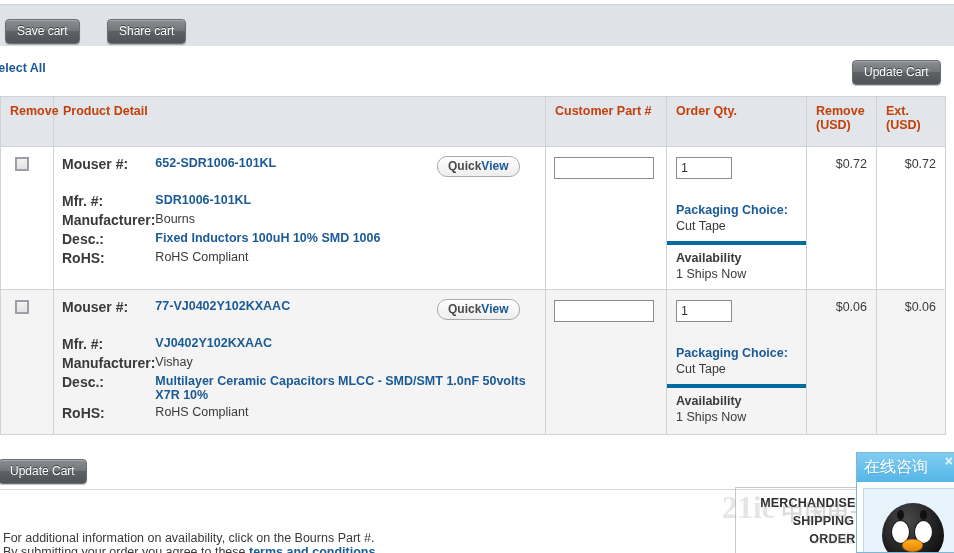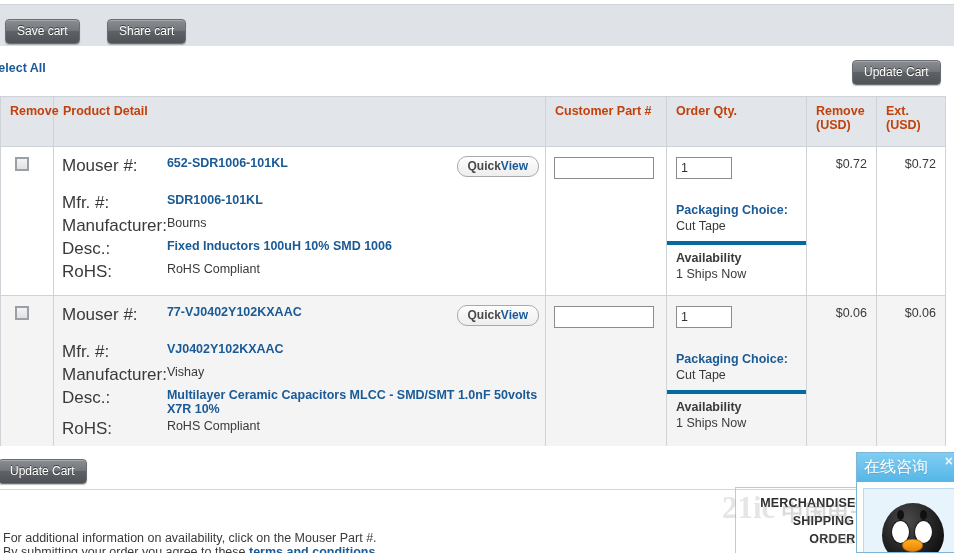--- a/index.html
+++ b/index.html
@@ -85,26 +85,26 @@
     width:14px; height:14px; display:inline-block;
     border:2px solid #9aa0a6;
     background:linear-gradient(to bottom,#f3f3f3,#e2e2e2);
     cursor:pointer;
   }
 
   
   .cell-detail { padding:9px 6px 10px 8px !important; }
   .pd-table { border-collapse:collapse; width:100%; }
   .pd-table td { border:none !important; padding:0 0 3px 0; vertical-align:top; background:transparent !important; }
-  .pd-label { width:92px; font-size:17px; color:#3a3a3a; font-weight:normal; white-space:nowrap; }
+  .pd-label { width:92px; font-size:14px; color:#3a3a3a; font-weight:bold; white-space:nowrap; }
   .pd-val   { font-size:12.5px; color:#3a3a3a; }
   .pd-link  { color:#1a5a96; font-weight:bold; text-decoration:none; cursor:pointer; }
   .pd-plain { color:#3a3a3a; }
   .pd-spacer td { height:13px; padding:0; }
-  .pd-qv { width:120px; text-align:right; padding-left:18px !important; }
+  .pd-qv { width:120px; text-align:left; padding-left:18px !important; }
   .qv-btn {
     display:inline-block;
     padding:2px 10px 3px 10px;
     border:1px solid #a9a9a9;
     border-radius:10px;
     background:linear-gradient(to bottom,#fdfdfd,#eeeeee);
     font-size:12px; font-weight:bold;
     cursor:pointer; white-space:nowrap;
     box-shadow:inset 0 1px 0 #ffffff;
   }
@@ -420,21 +420,21 @@
       </tr>
 
     </tbody>
   </table>
 
   <div class="bottom-band"></div>
   <div class="gbtn btn-update-bottom">Update Cart</div>
   <div class="hr-bottom"></div>
 
   <div class="foot-line1"><span>By submitting your order you agree to these </span><span class="tc-link">terms and conditions.</span></div>
-  <div class="foot-line2">For additional information on availability, click on the Mouser Part #.</div>
+  <div class="foot-line2">For additional information on availability, click on the Bourns Part #.</div>
 
   <div class="totals-vline"></div>
   <div class="totals-sep"></div>
   <div class="totals">
     <div class="totals-row">MERCHANDISE T</div>
     <div class="totals-row">SHIPPING C</div>
     <div class="totals-row">ORDER T</div>
   </div>
 
   <div class="watermark">

